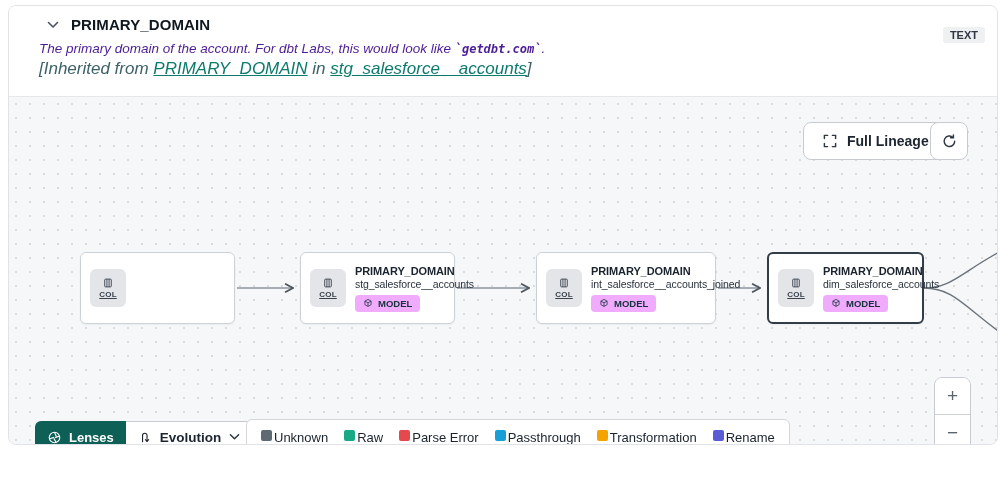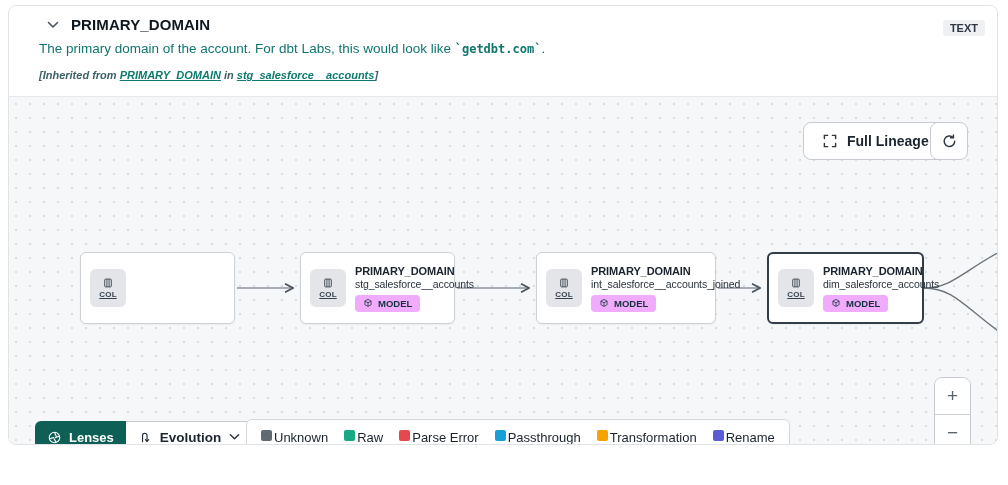--- a/index.html
+++ b/index.html
@@ -7,26 +7,26 @@
   .card {
     position:absolute; left:8px; top:5px; width:990px; height:440px;
     background:#fff; border:1px solid #dfe2e6; border-radius:8px; overflow:hidden;
   }
   
   .header { position:relative; height:90px; padding:10px 14px 0 30px; background:#fff; }
   .title-row { display:flex; align-items:center; gap:12px; padding-left:8px; }
   .chev-btn { display:flex; align-items:center; cursor:pointer; }
   .col-title { font-size:15px; font-weight:700; color:#10181f; letter-spacing:.1px; }
   .type-badge {
-    position:absolute; right:12px; top:14px; background:#eef0f2; color:#2e3742;
+    position:absolute; right:12px; top:21px; background:#eef0f2; color:#2e3742;
     font-size:11px; font-weight:600; padding:2px 7px; border-radius:3px;
   }
-  .desc { margin-top:8px; font-size:13.5px; color:#0f766e; }
+  .desc { margin-top:8px; font-style:italic; font-size:13.5px; color:#4c1d95; }
   .desc code { font-family:"DejaVu Sans Mono","Liberation Mono",monospace; font-weight:700; font-size:12px; }
-  .inherited { margin-top:13px; font-style:italic; font-size:11px; color:#3c6168;font-weight:bold; }
+  .inherited { margin-top:3px; font-style:italic; font-size:17px; color:#3c6168; }
   .inherited a { color:#0c7a6c; text-decoration:underline; cursor:pointer; }
   
   .canvas {
     position:absolute; left:0; right:0; top:90px; bottom:0;
     background:#f6f7f9; border-top:1px solid #e6e8eb;
     background-image: radial-gradient(circle, #d9dbdf 1px, transparent 1.2px);
     background-size:14px 14px; overflow:hidden;
   }
   .edges { position:absolute; left:0; top:0; pointer-events:none; }
   

